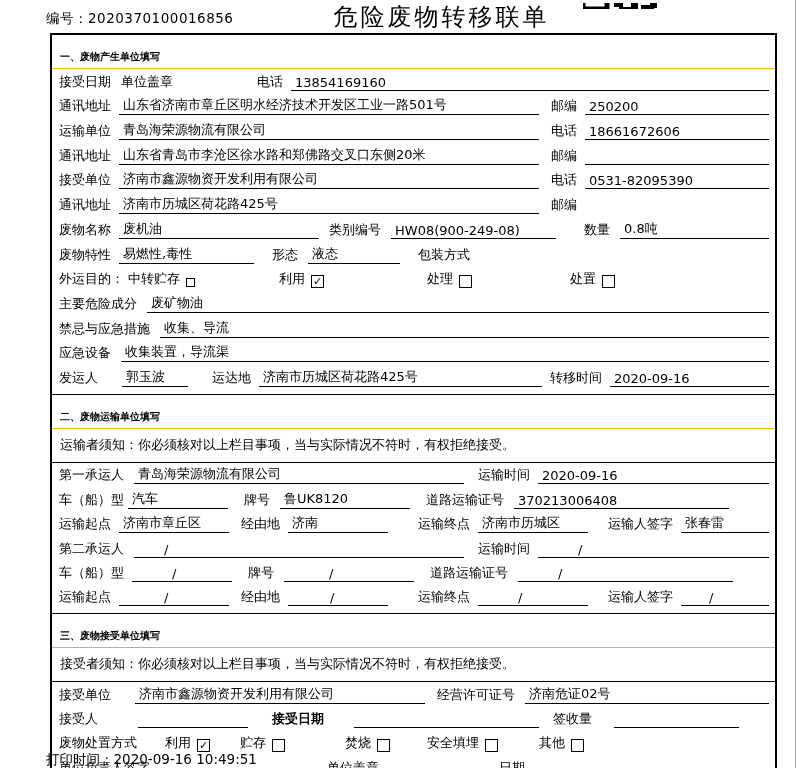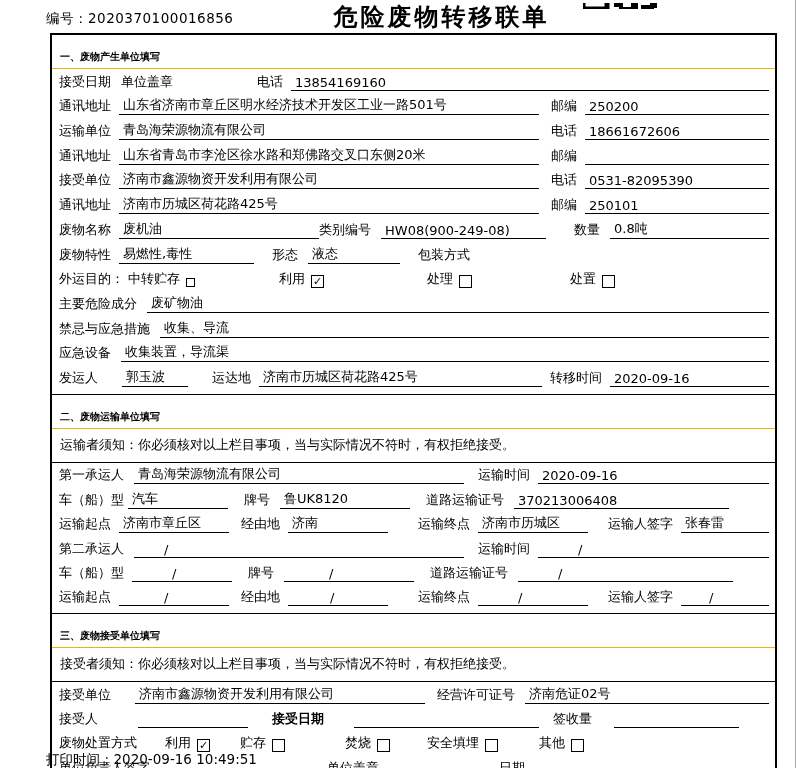--- a/index.html
+++ b/index.html
@@ -1,21 +1,21 @@
 <!DOCTYPE html>
 <html><head>
 <meta charset="utf-8">
 <style>
   html,body{margin:0;padding:0;background:#fff;}
   body{width:796px;height:768px;font-family:"DejaVu Sans","Liberation Sans",sans-serif;
        font-size:13px;color:#000;position:relative;overflow:hidden;}
   .page{position:absolute;inset:0;background:#fff;border-right:1px solid #aaa;}
   .doc-no{position:absolute;left:46px;top:10px;font-size:13.5px;letter-spacing:.5px;}
   .doc-title{position:absolute;left:108px;right:20px;top:1px;text-align:center;
-             font-size:24px;font-weight:700;letter-spacing:3px;}
+             font-size:24px;font-weight:400;letter-spacing:3px;}
   .qr{position:absolute;left:583px;top:0;width:80px;height:9px;overflow:hidden;}
   .form-table{position:absolute;left:50px;top:33px;width:727px;border:2px solid #000;
               box-sizing:border-box;background:#fff;}
   .sec+.sec{border-top:1px solid #000;}
   .sec-h{font-weight:700;font-size:10px;padding:15px 6px 4px 8px;border-bottom:1px solid #eab308;}
   .notice{padding:7px 6px 8px 8px;border-bottom:1px solid #000;}
   .row{display:flex;align-items:flex-end;height:24.7px;padding:0 6px 3px 7px;box-sizing:border-box;}
   .s2 .row,.s3 .row{height:24.4px;}
   .lbl{white-space:nowrap;flex:none;}
   .u{border-bottom:1px solid #000;padding:0 4px;white-space:nowrap;overflow:hidden;
@@ -85,27 +85,26 @@
         <span class="lbl">接受单位</span>
         <span class="u" style="width:420px;margin-left:8px;">济南市鑫源物资开发利用有限公司</span>
         <span class="lbl" style="margin-left:12px;">电话</span>
         <span class="u grow" style="margin-left:8px;">0531-82095390</span>
       </div>
 
       <div class="row">
         <span class="lbl">通讯地址</span>
         <span class="u" style="width:420px;margin-left:8px;">济南市历城区荷花路425号</span>
         <span class="lbl" style="margin-left:12px;">邮编</span>
-        <span class="u grow" style="margin-left:8px;">250101</span>
       </div>
 
       <div class="row">
         <span class="lbl">废物名称</span>
         <span class="u" style="width:200px;margin-left:8px;">废机油</span>
-        <span class="lbl" style="margin-left:0;">类别编号</span>
+        <span class="lbl" style="margin-left:10px;">类别编号</span>
         <span class="u" style="width:165px;margin-left:10px;">HW08(900-249-08)</span>
         <span class="lbl" style="margin-left:28px;">数量</span>
         <span class="u grow" style="margin-left:10px;">0.8吨</span>
       </div>
 
       <div class="row">
         <span class="lbl">废物特性</span>
         <span class="u" style="width:135px;margin-left:8px;">易燃性,毒性</span>
         <span class="lbl" style="margin-left:18px;">形态</span>
         <span class="u" style="width:92px;margin-left:10px;">液态</span>

